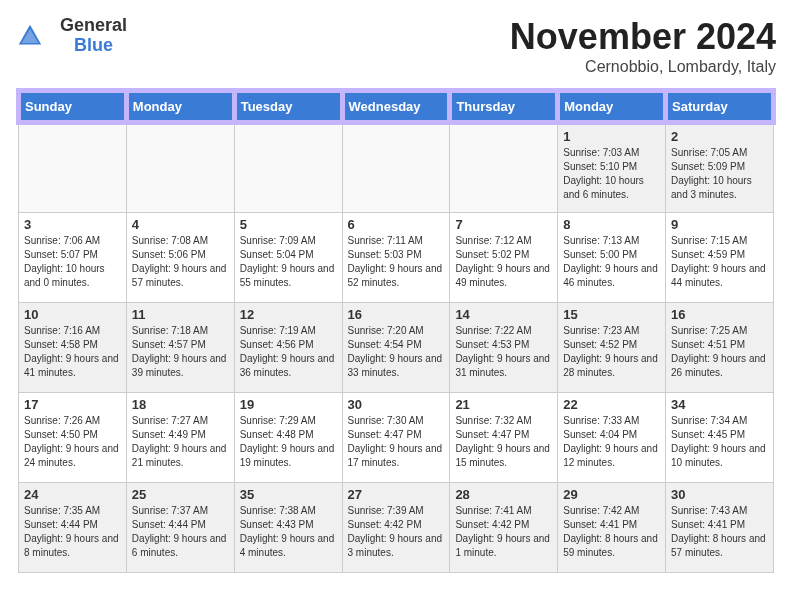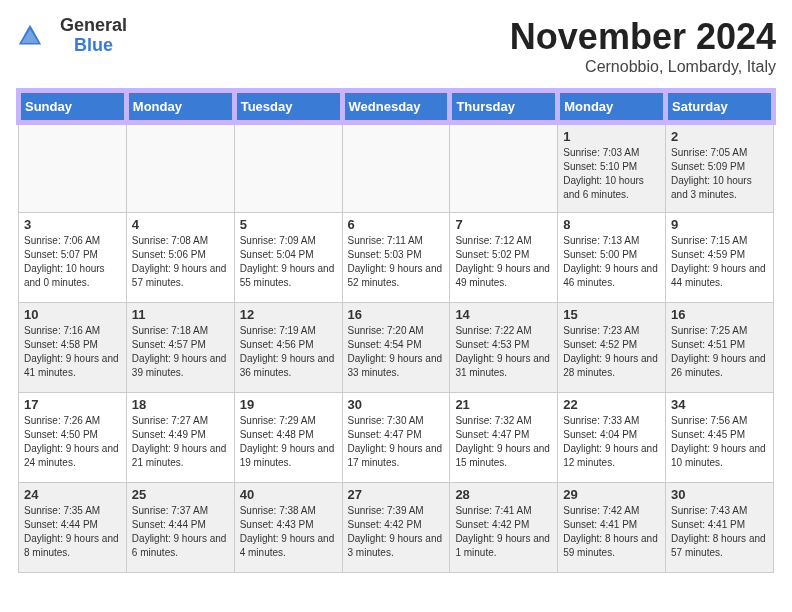--- a/index.html
+++ b/index.html
@@ -288,21 +288,21 @@
         </td>
         <td>
           <span class="day-num">22</span>
           <div class="day-info">Sunrise: 7:33 AM
 Sunset: 4:04 PM
 Daylight: 9 hours
 and 12 minutes.</div>
         </td>
         <td>
           <span class="day-num">34</span>
-          <div class="day-info">Sunrise: 7:56 AM
+          <div class="day-info">Sunrise: 7:34 AM
 Sunset: 4:45 PM
 Daylight: 9 hours
 and 10 minutes.</div>
         </td>
       </tr>
       <tr>
         <td class="shaded">
           <span class="day-num">24</span>
           <div class="day-info">Sunrise: 7:35 AM
 Sunset: 4:44 PM
@@ -310,21 +310,21 @@
 and 8 minutes.</div>
         </td>
         <td class="shaded">
           <span class="day-num">25</span>
           <div class="day-info">Sunrise: 7:37 AM
 Sunset: 4:44 PM
 Daylight: 9 hours
 and 6 minutes.</div>
         </td>
         <td class="shaded">
-          <span class="day-num">40</span>
+          <span class="day-num">35</span>
           <div class="day-info">Sunrise: 7:38 AM
 Sunset: 4:43 PM
 Daylight: 9 hours
 and 4 minutes.</div>
         </td>
         <td class="shaded">
           <span class="day-num">27</span>
           <div class="day-info">Sunrise: 7:39 AM
 Sunset: 4:42 PM
 Daylight: 9 hours

